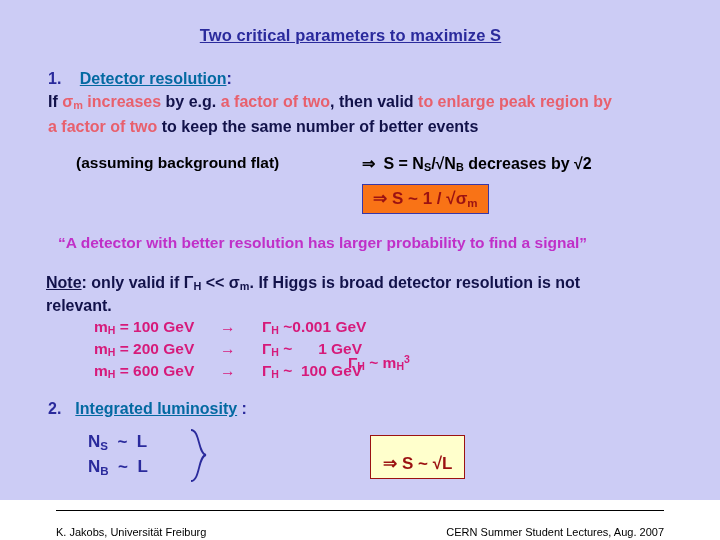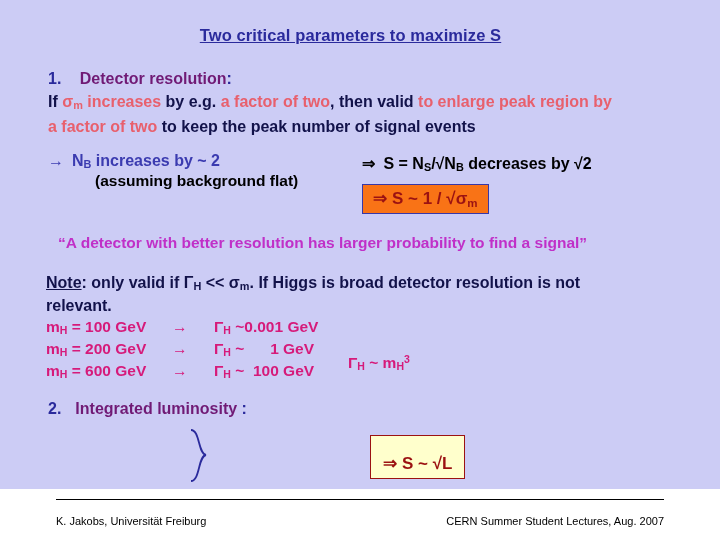--- a/index.html
+++ b/index.html
@@ -36,22 +36,23 @@
     font-size: 16px;
     font-weight: bold;
     color: #12124a;
     line-height: 1.42;
   }
   .sec-num {
     color: #2a2a9c;
     font-weight: bold;
   }
   .sec-head {
-    color: #701a75;
-    font-weight: bold;
+    color: #0369a1;
+    font-weight: bold;
+    text-decoration: underline;
   }
   .red { color: #e8606d; }
   .dark { color: #12124a; }
 
   #para-detector {
     position: absolute;
     left: 48px;
     top: 68px;
     width: 640px;
   }
@@ -66,21 +67,21 @@
   #nb-block .arrow-line {
     font-size: 16px;
     font-weight: bold;
     color: #3b3bb0;
     white-space: nowrap;
   }
   #nb-block .assume-line {
     font-size: 15.5px;
     font-weight: bold;
     color: #000000;
-    margin-left: 47px;
+    margin-left: 28px;
     margin-top: 2px;
   }
 
   #signif-line {
     position: absolute;
     left: 362px;
     top: 154px;
     font-size: 16px;
     font-weight: bold;
     color: #000000;
@@ -125,21 +126,21 @@
 
   #mass-table {
     position: absolute;
     left: 46px;
     top: 316px;
     font-size: 15.5px;
     font-weight: bold;
     color: #d61a7a;
     line-height: 1.38;
   }
-  #mass-table .row { white-space: pre; }
+  #mass-table .row { white-space: pre; margin-left: 48px; }
   #mass-table .c-mass { display: inline-block; width: 126px; }
   #mass-table .c-arrow { display: inline-block; width: 42px; }
   #mass-table .c-width { display: inline-block; }
 
   #gamma-scaling {
     position: absolute;
     left: 348px;
     top: 353px;
     font-size: 15.5px;
     font-weight: bold;
@@ -187,21 +188,21 @@
     font-weight: bold;
     color: #9b1212;
     white-space: nowrap;
   }
 
   #footer-area {
     position: absolute;
     left: 0;
     bottom: 0;
     width: 720px;
-    height: 51px;
+    height: 40px;
     background: #ffffff;
   }
   #footer-rule {
     position: absolute;
     left: 56px;
     top: 10px;
     width: 608px;
     height: 1px;
     background: #000000;
   }
@@ -236,25 +237,24 @@
 <div class="slide">
 
   <div class="title">Two critical parameters to maximize S</div>
 
   <div id="para-detector" class="body-text">
     <div class="line0">
       <span class="sec-num">1.</span>
       <span style="display:inline-block;width:14px"></span><span class="sec-head">Detector resolution</span><span class="sec-num">:</span>
     </div>
     <div class="line1"><span class="dark">If </span><span class="red"><span>σ</span><sub>m</sub></span><span class="red"> increases</span><span class="dark"> by e.g. </span><span class="red">a factor of two</span><span class="dark">,  then valid </span><span class="red">to enlarge peak region by</span></div>
-    <div class="line2"><span class="red">a factor of two</span><span class="dark"> to keep the peak number of signal events</span></div>
+    <div class="line2"><span class="red">a factor of two</span><span class="dark"> to keep the same number of better events</span></div>
   </div>
 
   <div id="nb-block">
-    <div class="arrow-line"><span>→</span><span style="display:inline-block;width:8px"></span><span>N</span><sub>B</sub><span> increases by ~ 2</span></div>
     <div class="assume-line">(assuming background flat)</div>
   </div>
 
   <div id="signif-line"><span>⇒</span><span style="display:inline-block;width:8px"></span><span>S</span><span> = N</span><sub>S</sub><span>/√N</span><sub>B</sub><span>  decreases by √2</span></div>
 
   <div id="box-sigma"><span>⇒</span><span>  S  ~ 1 / √σ</span><sub>m</sub></div>
 
   <div id="note-block">
     <div><span class="u">Note</span><span>: only valid if  </span><span>Γ</span><sub>H</sub><span> &lt;&lt; </span><span>σ</span><sub>m</sub><span>. If  Higgs is broad detector resolution is not</span></div>
     <div>relevant.</div>
@@ -267,20 +267,24 @@
     <div class="row"><span class="c-mass"><span>m</span><sub>H</sub><span> = 200 GeV</span></span><span class="c-arrow">→</span><span class="c-width"><span>Γ</span><sub>H</sub><span> ~      1 GeV</span></span></div>
     <div class="row"><span class="c-mass"><span>m</span><sub>H</sub><span> = 600 GeV</span></span><span class="c-arrow">→</span><span class="c-width"><span>Γ</span><sub>H</sub><span> ~  100 GeV</span></span></div>
   </div>
 
   <div id="gamma-scaling"><span>Γ</span><sub>H</sub><span> ~ m</span><sub>H</sub><sup>3</sup></div>
 
   <div id="lumi-head">
     <span class="sec-num">2.</span><span style="display:inline-block;width:14px"></span><span class="sec-head">Integrated luminosity</span><span class="sec-num"> :</span>
   </div>
 
+  <div id="lumi-block">
+    <div class="row"><span>N</span><sub>S</sub><span>  ~  L</span></div>
+    <div class="row"><span>N</span><sub>B</sub><span>  ~  L</span></div>
+  </div>
 
   <svg id="brace" viewBox="0 0 26 56" xmlns="http://www.w3.org/2000/svg">
     <path d="M3,2 C12,2 10,26 18,27 C10,28 12,53 3,53" fill="none" stroke="#2a2a9c" stroke-width="1.8"></path>
   </svg>
 
   <div id="box-lumi"><span>⇒</span><span> S ~ √L</span></div>
 
   <div id="footer-area">
     <div id="footer-rule"></div>
     <div id="footer-left">K. Jakobs,  Universität Freiburg</div>

